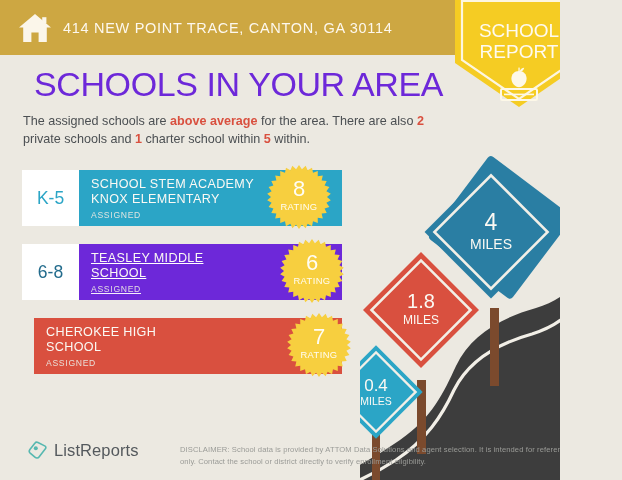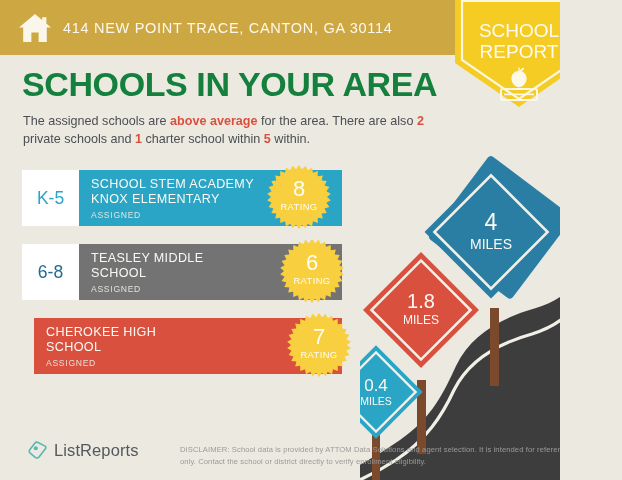--- a/index.html
+++ b/index.html
@@ -27,22 +27,22 @@
   }
 
   
   .pennant{
     position:absolute;left:455px;top:-3px;width:128px;height:110px;
   }
   .pennant svg{display:block;}
 
   
   .title{
-    position:absolute;left:22px;top:67px;
-    font-size:34px;font-weight:bold;color:#15803d;
+    position:absolute;left:34px;top:67px;
+    font-size:34px;font-weight:normal;color:#6d28d9;
     letter-spacing:-.4px;white-space:nowrap;line-height:1;
   }
   .subtitle{
     position:absolute;left:23px;top:112px;width:420px;
     font-size:12.6px;color:#4b4f52;line-height:1.45;
   }
   .subtitle b{color:#d9503f;font-weight:bold;}
 
   
   .rows{position:absolute;left:22px;top:170px;width:320px;}
@@ -142,21 +142,21 @@
         <div class="badge" style="left: 245px;">
           <svg width="64" height="64" viewBox="0 0 64 64">
             <path d="M32.00 0.00 L34.93 4.15 L38.65 0.70 L40.65 5.37 L45.02 2.77 L46.00 7.75 L50.81 6.11 L50.74 11.19 L55.78 10.59 L54.65 15.54 L59.71 16.00 L57.58 20.61 L62.43 22.11 L59.39 26.18 L63.82 28.66 L60.00 32.00 L63.82 35.34 L59.39 37.82 L62.43 41.89 L57.58 43.39 L59.71 48.00 L54.65 48.46 L55.78 53.41 L50.74 52.81 L50.81 57.89 L46.00 56.25 L45.02 61.23 L40.65 58.63 L38.65 63.30 L34.93 59.85 L32.00 64.00 L29.07 59.85 L25.35 63.30 L23.35 58.63 L18.98 61.23 L18.00 56.25 L13.19 57.89 L13.26 52.81 L8.22 53.41 L9.35 48.46 L4.29 48.00 L6.42 43.39 L1.57 41.89 L4.61 37.82 L0.18 35.34 L4.00 32.00 L0.18 28.66 L4.61 26.18 L1.57 22.11 L6.42 20.61 L4.29 16.00 L9.35 15.54 L8.22 10.59 L13.26 11.19 L13.19 6.11 L18.00 7.75 L18.98 2.77 L23.35 5.37 L25.35 0.70 L29.07 4.15 Z" fill="#f7cf3f"></path>
           </svg>
           <div class="bnum">8</div>
           <div class="blab">RATING</div>
         </div>
       </div>
       <div class="row">
         <div class="grade" style="color: rgb(34, 107, 140);">6-8</div>
-        <div class="bar" style="background: #737373;">
+        <div class="bar" style="background: #6d28d9; text-decoration: underline;">
           <div class="sname">TEASLEY MIDDLE</div>
           <div class="sname">SCHOOL</div>
           <div class="assigned">ASSIGNED</div>
         </div>
         <div class="badge" style="left: 258px;">
           <svg width="64" height="64" viewBox="0 0 64 64">
             <path d="M32.00 0.00 L34.93 4.15 L38.65 0.70 L40.65 5.37 L45.02 2.77 L46.00 7.75 L50.81 6.11 L50.74 11.19 L55.78 10.59 L54.65 15.54 L59.71 16.00 L57.58 20.61 L62.43 22.11 L59.39 26.18 L63.82 28.66 L60.00 32.00 L63.82 35.34 L59.39 37.82 L62.43 41.89 L57.58 43.39 L59.71 48.00 L54.65 48.46 L55.78 53.41 L50.74 52.81 L50.81 57.89 L46.00 56.25 L45.02 61.23 L40.65 58.63 L38.65 63.30 L34.93 59.85 L32.00 64.00 L29.07 59.85 L25.35 63.30 L23.35 58.63 L18.98 61.23 L18.00 56.25 L13.19 57.89 L13.26 52.81 L8.22 53.41 L9.35 48.46 L4.29 48.00 L6.42 43.39 L1.57 41.89 L4.61 37.82 L0.18 35.34 L4.00 32.00 L0.18 28.66 L4.61 26.18 L1.57 22.11 L6.42 20.61 L4.29 16.00 L9.35 15.54 L8.22 10.59 L13.26 11.19 L13.19 6.11 L18.00 7.75 L18.98 2.77 L23.35 5.37 L25.35 0.70 L29.07 4.15 Z" fill="#f7cf3f"></path>
           </svg>
           <div class="bnum">6</div>
           <div class="blab">RATING</div>

